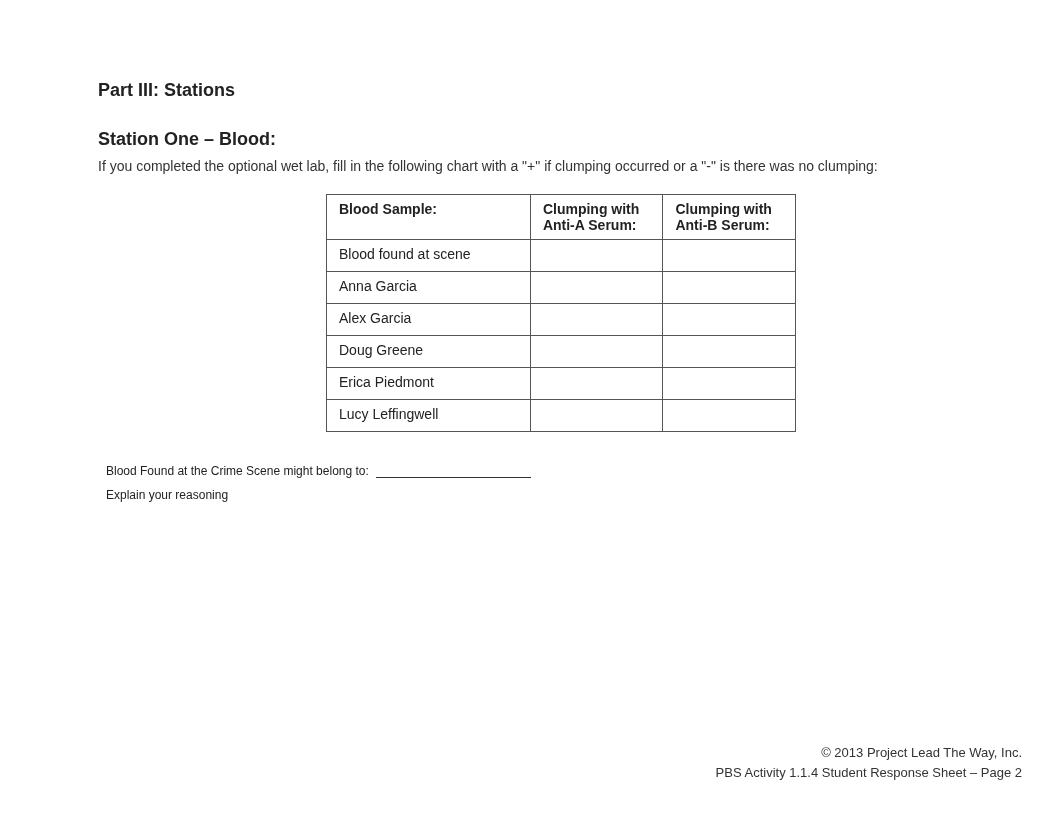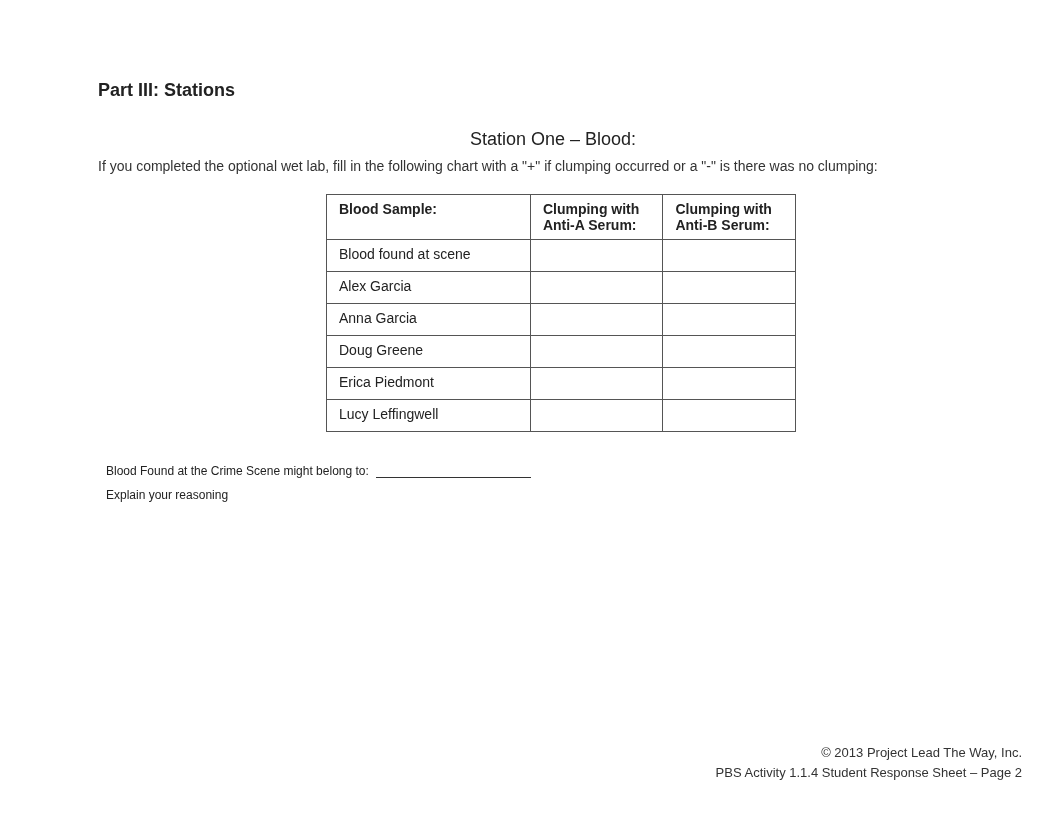--- a/index.html
+++ b/index.html
@@ -23,23 +23,22 @@
     }
 
     .part-title {
       font-size: 18px;
       font-weight: bold;
       margin-bottom: 28px;
     }
 
     .station-title {
       font-size: 18px;
-      font-weight: normal;
+      font-weight: bold;
       margin-bottom: 8px;
-      text-align: center;
     }
 
     .instruction-text {
       font-size: 14px;
       color: #333;
       margin-bottom: 20px;
     }
 
     .table-wrapper {
       margin-left: 228px;
@@ -118,26 +117,26 @@
           <td class="header-cell">Clumping with<br>Anti-B Serum:</td>
         </tr>
       </thead>
       <tbody id="table-body">
       <tr>
             <td>Blood found at scene</td>
             <td></td>
             <td></td>
           </tr>
           <tr>
-            <td>Alex Garcia</td>
+            <td>Anna Garcia</td>
             <td></td>
             <td></td>
           </tr>
           <tr>
-            <td>Anna Garcia</td>
+            <td>Alex Garcia</td>
             <td></td>
             <td></td>
           </tr>
           <tr>
             <td>Doug Greene</td>
             <td></td>
             <td></td>
           </tr>
           <tr>
             <td>Erica Piedmont</td>

